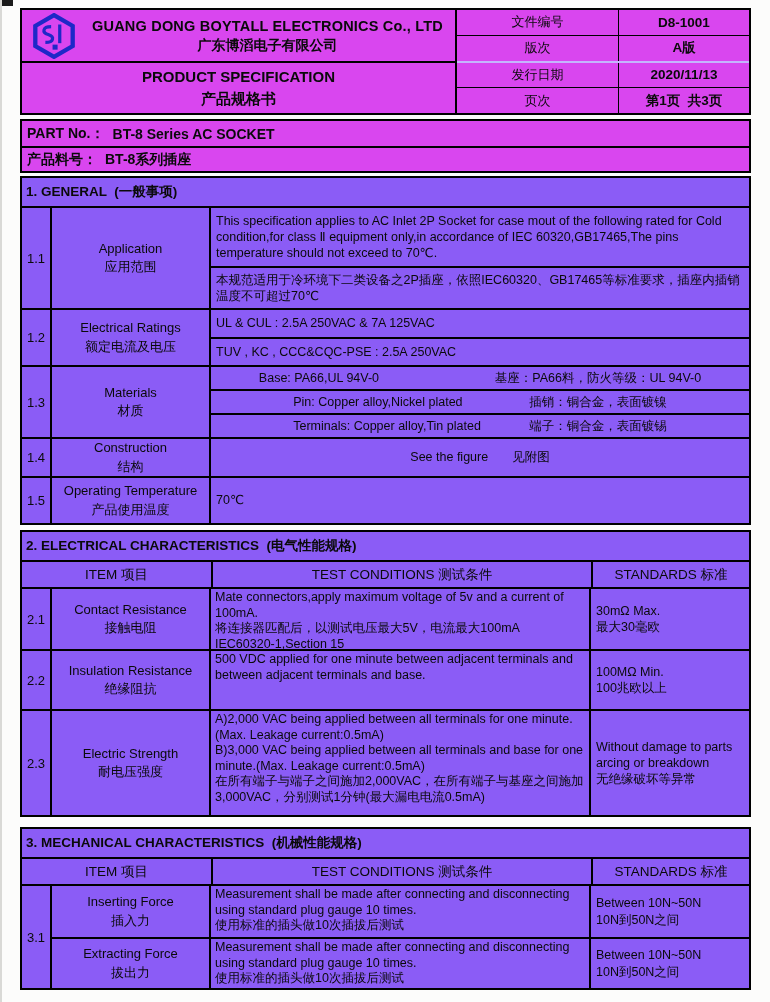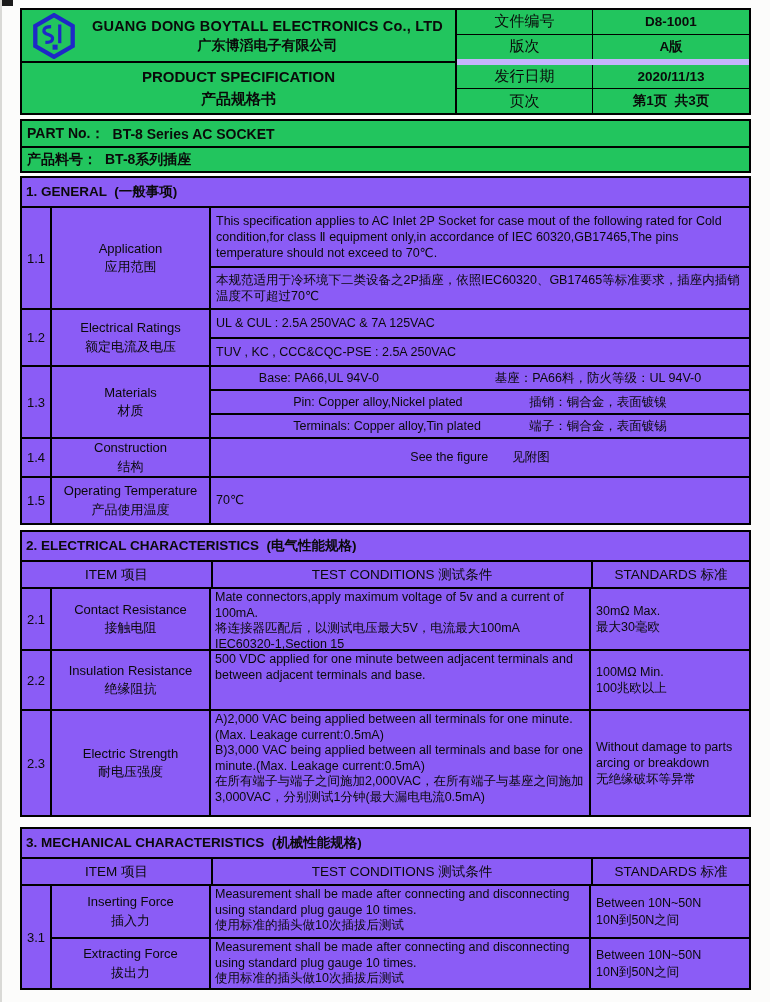--- a/index.html
+++ b/index.html
@@ -8,38 +8,38 @@
     background:#fcfcfb;
     font-family:"Liberation Sans","DejaVu Sans",sans-serif;
     color:#0a0a0a;
     position:relative;
   }
   .corner-mark { position:absolute; left:0; top:0; width:13px; height:6px; background:#1b1b1b; }
   .edge-shade { position:absolute; left:0; top:0; width:2px; height:1002px; background:#d9d9d6; }
 
   .page { position:absolute; left:20px; top:8px; width:731px; }
 
-  .blk { border:2px solid #000; background:#22c55e; }
+  .blk { border:2px solid #000; background:#d946ef; }
 
   
   .hdr { display:flex; height:107px; }
   .hdr-left { width:435px; border-right:2px solid #000; display:flex; flex-direction:column; }
   .hdr-company { height:53px; border-bottom:2px solid #000; display:flex; align-items:center; padding-left:6px; }
   .logo-box { width:52px; height:48px; display:flex; align-items:center; justify-content:center; flex:0 0 auto; }
   .company-text { flex:1; text-align:center; font-weight:bold; line-height:1.3; }
   .company-en { font-size:14.5px; letter-spacing:0.2px; }
   .company-cn { font-size:14px; }
   .hdr-title { flex:1; display:flex; flex-direction:column; align-items:center; justify-content:center; font-weight:bold; line-height:1.45; }
   .title-en { font-size:15px; }
   .title-cn { font-size:15px; }
   .hdr-right { flex:1; display:flex; flex-direction:column; }
   .hdr-row { flex:1; display:flex; border-bottom:1px solid #000; }
-  .hdr-row.mid { border-bottom:6px solid #c4b5fd; }
+  .hdr-row.mid { border-bottom:2px solid #c4b5fd; }
   .hdr-row:last-child { border-bottom:none; }
-  .hdr-lbl { width:136px; border-right:1px solid #000; display:flex; align-items:center; justify-content:center; font-size:15px; }
+  .hdr-lbl { width:162px; border-right:1px solid #000; display:flex; align-items:center; justify-content:center; font-size:13px; }
   .hdr-val { flex:1; display:flex; align-items:center; justify-content:center; font-weight:bold; font-size:13.5px; white-space:pre; }
 
   
   .partblk { margin-top:4px; }
   .part-row { height:25px; display:flex; align-items:center; padding-left:5px; font-weight:bold; font-size:14px; }
   .part-row + .part-row { border-top:2px solid #000; }
   .part-val { margin-left:8px; }
 
   
   .section { background:#8b5cf6; }

